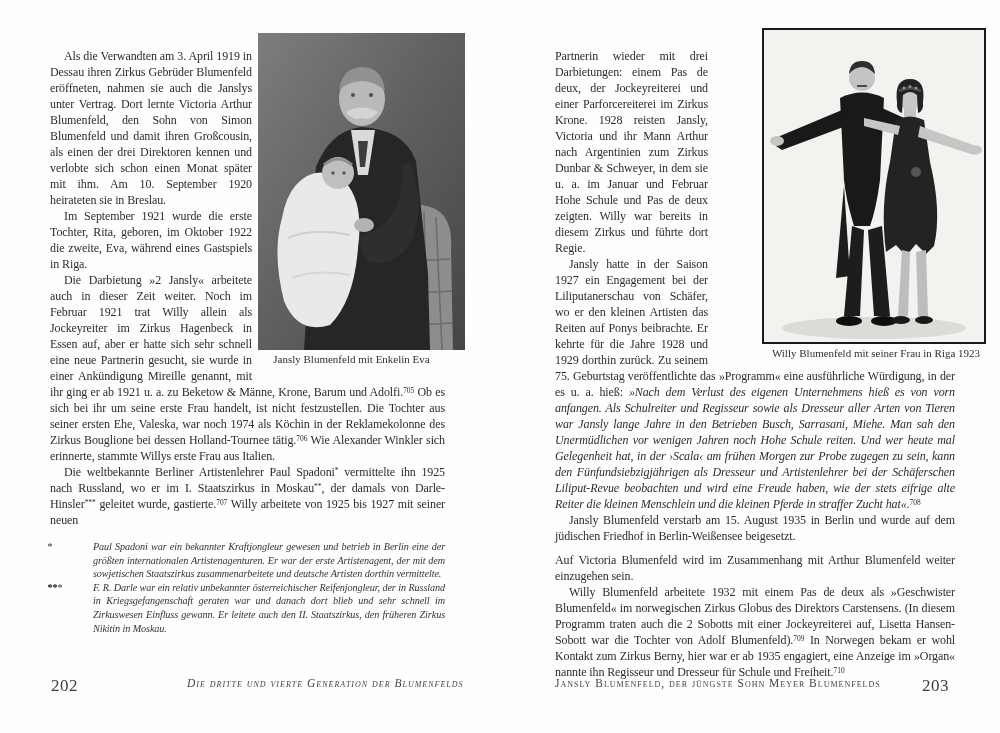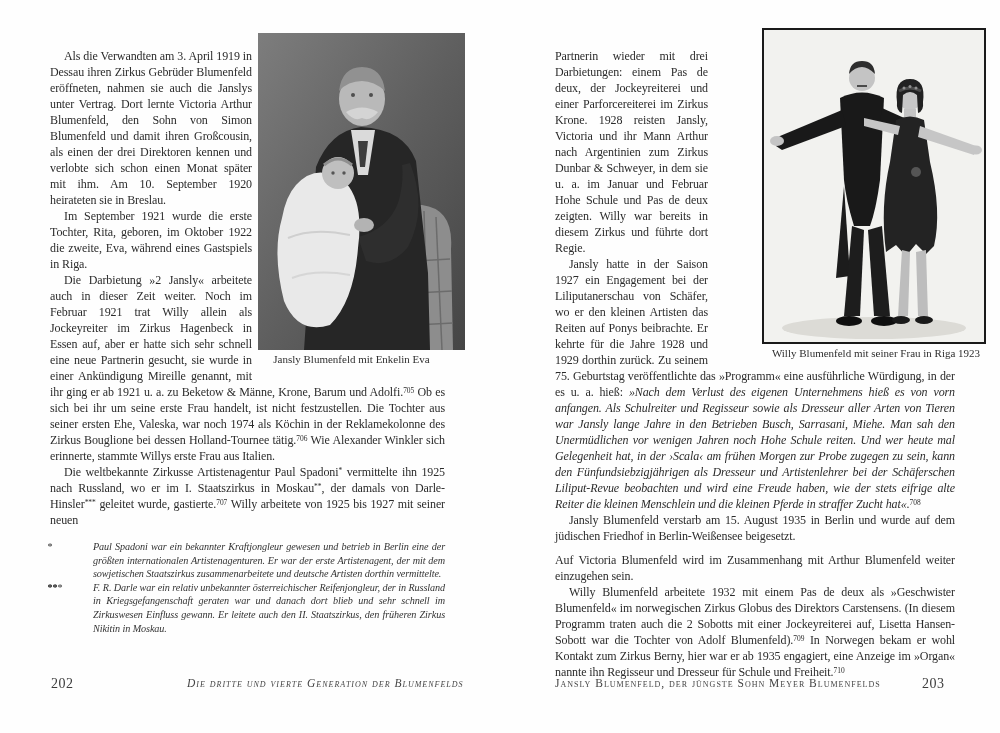--- a/index.html
+++ b/index.html
@@ -48,21 +48,21 @@
     color:#2e2e2e;text-indent:0;
   }
 
   
   .footnotes{margin-top:12px;font-size:10.2px;line-height:13.6px;font-style:italic;color:#333;}
   .fn{position:relative;padding-left:43px;margin:0;text-align:justify;}
   .fn-m{position:absolute;left:-3px;top:0;font-style:italic;}
 
   
   .footer-item{position:absolute;white-space:nowrap;color:#3c3c3c;}
-  .pagenum{font-size:14px;letter-spacing:0.5px;text-align:center;}
+  .pagenum{font-size:17px;letter-spacing:0.5px;text-align:center;}
   .pn-left{left:51px;top:676px;}
   .pn-right{left:922px;top:676px;}
   .runtitle{
     font-variant:small-caps;
     font-size:11.5px;letter-spacing:1px;color:#444;
   }
   .rt-left{left:187px;top:677px;font-style:italic;}
   .rt-right{left:555px;top:677px;}
 </style>
 </head>
@@ -121,21 +121,21 @@
 
           <ellipse cx="106" cy="192" rx="10" ry="7" fill="#b3b3b3"></ellipse>
         </svg>
       </div>
       <figcaption class="caption">Jansly Blumenfeld mit Enkelin Eva</figcaption>
     </figure>
 
     <div class="para ind"><span>Als die Verwandten am 3. April 1919 in Dessau ihren Zirkus Gebrüder Blumenfeld eröffneten, nahmen sie auch die Janslys unter Vertrag. Dort lernte Victoria Arthur Blumenfeld, den Sohn von Simon Blumenfeld und damit ihren Großcousin, als einen der drei Direktoren kennen und verlobte sich schon einen Monat später mit ihm. Am 10. September 1920 heirateten sie in Breslau.</span></div>
     <div class="para ind"><span>Im September 1921 wurde die erste Tochter, Rita, geboren, im Oktober 1922 die zweite, Eva, während eines Gastspiels in Riga.</span></div>
     <div class="para ind"><span>Die Darbietung »2 Jansly« arbeitete auch in dieser Zeit weiter. Noch im Februar 1921 trat Willy allein als Jockeyreiter im Zirkus Hagenbeck in Essen auf, aber er hatte sich sehr schnell eine neue Partnerin gesucht, sie wurde in einer Ankündigung Mireille genannt, mit ihr ging er ab 1921 u. a. zu Beketow &amp; Männe, Krone, Barum und Adolfi.</span><sup>705</sup><span> Ob es sich bei ihr um seine erste Frau handelt, ist nicht festzustellen. Die Tochter aus seiner ersten Ehe, Valeska, war noch 1974 als Köchin in der Reklamekolonne des Zirkus Bouglione bei dessen Holland-Tournee tätig.</span><sup>706</sup><span> Wie Alexander Winkler sich erinnerte, stammte Willys erste Frau aus Italien.</span></div>
-    <div class="para ind"><span>Die weltbekannte Zirkusse Artistenagentur Paul Spadoni</span><sup>*</sup><span> vermittelte ihn 1925 nach Russland, wo er im I. Staatszirkus in Moskau</span><sup>**</sup><span>, der damals von Darle-Hinsler</span><sup>***</sup><span> geleitet wurde, gastierte.</span><sup>707</sup><span> Willy arbeitete von 1925 bis 1927 mit seiner neuen</span></div>
+    <div class="para ind"><span>Die weltbekannte Berliner Artistenlehrer Paul Spadoni</span><sup>*</sup><span> vermittelte ihn 1925 nach Russland, wo er im I. Staatszirkus in Moskau</span><sup>**</sup><span>, der damals von Darle-Hinsler</span><sup>***</sup><span> geleitet wurde, gastierte.</span><sup>707</sup><span> Willy arbeitete von 1925 bis 1927 mit seiner neuen</span></div>
 
     <div class="footnotes">
       <div class="fn">
         <span class="fn-m">*</span>
         <span>Paul Spadoni war ein bekannter Kraftjongleur gewesen und betrieb in Berlin eine der größten internationalen Artistenagenturen. Er war der erste Artistenagent, der mit dem sowjetischen Staatszirkus zusammenarbeitete und deutsche Artisten dorthin vermittelte.</span>
       </div>
       <div class="fn">
         <span class="fn-m">**</span>
       </div>
       <div class="fn">

